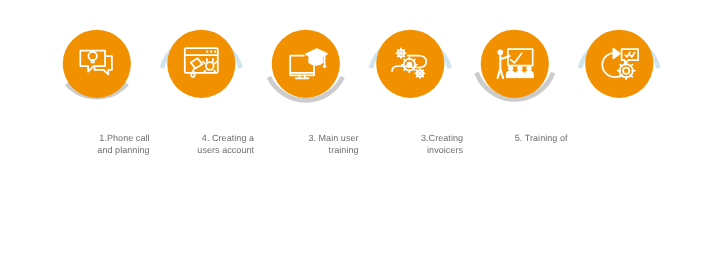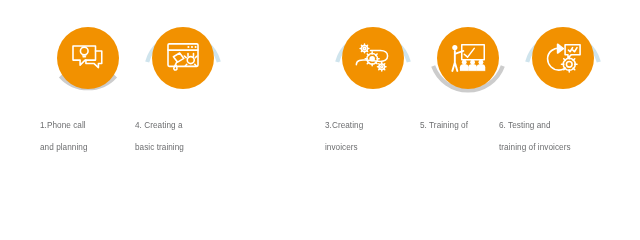--- a/index.html
+++ b/index.html
@@ -61,27 +61,27 @@
   .icon-holder svg {
     width: 40px;
     height: 40px;
     display: block;
   }
   .label {
     position: absolute;
     left: 0;
     top: 120px;
     width: 96px;
-    text-align: left;
+    text-align: right;
     font-size: 8.2px;
     line-height: 11px;
     color: #6D6E70;
     letter-spacing: 0.05px;
   }
-  .label .l2 { display: block; margin-top: 11px; }
+  .label .l2 { display: block; }
   .wide .label {
     left: -16px;
     width: 128px;
   }
 </style>
 </head>
 <body>
 
 <div id="canvas">
 
@@ -122,24 +122,47 @@
         <circle cx="39.1" cy="10.8" r="1.25" fill="#ffffff" stroke="none"></circle>
         <path d="M12.5 22.5 L20 18 L25 24.5 L17.5 29 Z"></path>
         <path d="M16.8 28.2 L13.2 35.5 C12.4 37.2 13.8 39 15.6 38.3 C16.6 37.9 17 36.8 16.7 35.8 L15.6 32.4"></path>
         <path d="M30 22 L30 18.5 M36.6 22 L36.6 18.5 M27.8 23.6 L25.6 21.6 M38.8 23.6 L41 21.6"></path>
         <circle cx="33.3" cy="26.5" r="4.2"></circle>
         <path d="M28.5 31.5 L26.5 33.8 M38.1 31.5 L40.1 33.8"></path>
       </svg>
     </div>
     <div class="label">
       <span>4. Creating a</span>
-      <span class="l2">basic training</span>
-    </div>
-  </div>
-
+      <span class="l2">users account</span>
+    </div>
+  </div>
+
+  <div class="step" style="left:230px;">
+    <div class="ring-wrap">
+      <svg class="ring-svg" viewBox="0 0 80 80">
+        <path d="M 6.5 52 A 37 37 0 0 0 73.5 52" fill="none" stroke="#CCCCCC" stroke-width="4.2" stroke-linecap="butt"></path>
+      </svg>
+    </div>
+    <div class="disc"></div>
+    <div class="icon-holder">
+      <svg viewBox="0 0 48 48" fill="none" stroke="#ffffff" stroke-width="1.9" stroke-linejoin="round" stroke-linecap="round">
+        <path d="M7 15 H22 M7 15 V34 H33 V26"></path>
+        <path d="M33 34 V36.5 H7 V34"></path>
+        <path d="M17 36.5 V39.5 M23 36.5 V39.5 M13 39.8 H27"></path>
+        <path d="M24 13.5 L36 8 L47 13.2 L35 18.8 Z" fill="#ffffff" stroke="#ffffff"></path>
+        <path d="M27.5 16.3 V22.5 C27.5 22.5 31 25.5 35 25.5 C39 25.5 42.5 22.5 42.5 22.5 V14.2" fill="#ffffff" stroke="#ffffff" stroke-width="1.4"></path>
+        <path d="M44.5 14.5 V24.5"></path>
+        <circle cx="44.5" cy="26.8" r="1.9" fill="#ffffff" stroke="none"></circle>
+      </svg>
+    </div>
+    <div class="label">
+      <span>3. Main user</span>
+      <span class="l2">training</span>
+    </div>
+  </div>
 
   <div class="step" style="left:325px;">
     <div class="ring-wrap">
       <svg class="ring-svg" viewBox="0 0 80 80">
         <path d="M 4.2 44 A 37 37 0 0 1 75.8 44" fill="none" stroke="#CFE4ED" stroke-width="4.2" stroke-linecap="butt"></path>
       </svg>
     </div>
     <div class="disc"></div>
     <div class="icon-holder">
       <svg viewBox="0 0 48 48" fill="none" stroke="#ffffff" stroke-width="1.8" stroke-linejoin="round" stroke-linecap="round">
@@ -210,19 +233,15 @@
         <path d="M22.5 12.5 C13 10.5 5.5 17 5.5 25 C5.5 32.5 11.5 38.5 19 38.5 C21.5 38.5 23.5 38 25 37"></path>
         <path d="M17.5 7.5 L24.5 12.8 L17.5 18 Z" fill="#ffffff" stroke="#ffffff"></path>
         <path d="M26.5 8 H44.5 V20 H34 L30 24 V20 H26.5 Z"></path>
         <path d="M30.5 14.5 L32.5 16.5 L35.5 11.5 M35.8 14.5 L37.8 16.5 L40.8 11.5"></path>
         <circle cx="31.5" cy="31.5" r="7.2"></circle>
         <circle cx="31.5" cy="31.5" r="3.4"></circle>
         <path d="M31.5 22.2 V25 M31.5 38 V40.8 M22.2 31.5 H25 M38 31.5 H40.8
                  M24.9 24.9 L26.9 26.9 M36.1 36.1 L38.1 38.1 M38.1 24.9 L36.1 26.9 M26.9 36.1 L24.9 38.1"></path>
       </svg>
     </div>
-    <div class="label">
-      <span>6. Testing and</span>
-      <span class="l2">training of invoicers</span>
-    </div>
   </div>
 
 </div>
 
 </body></html>

